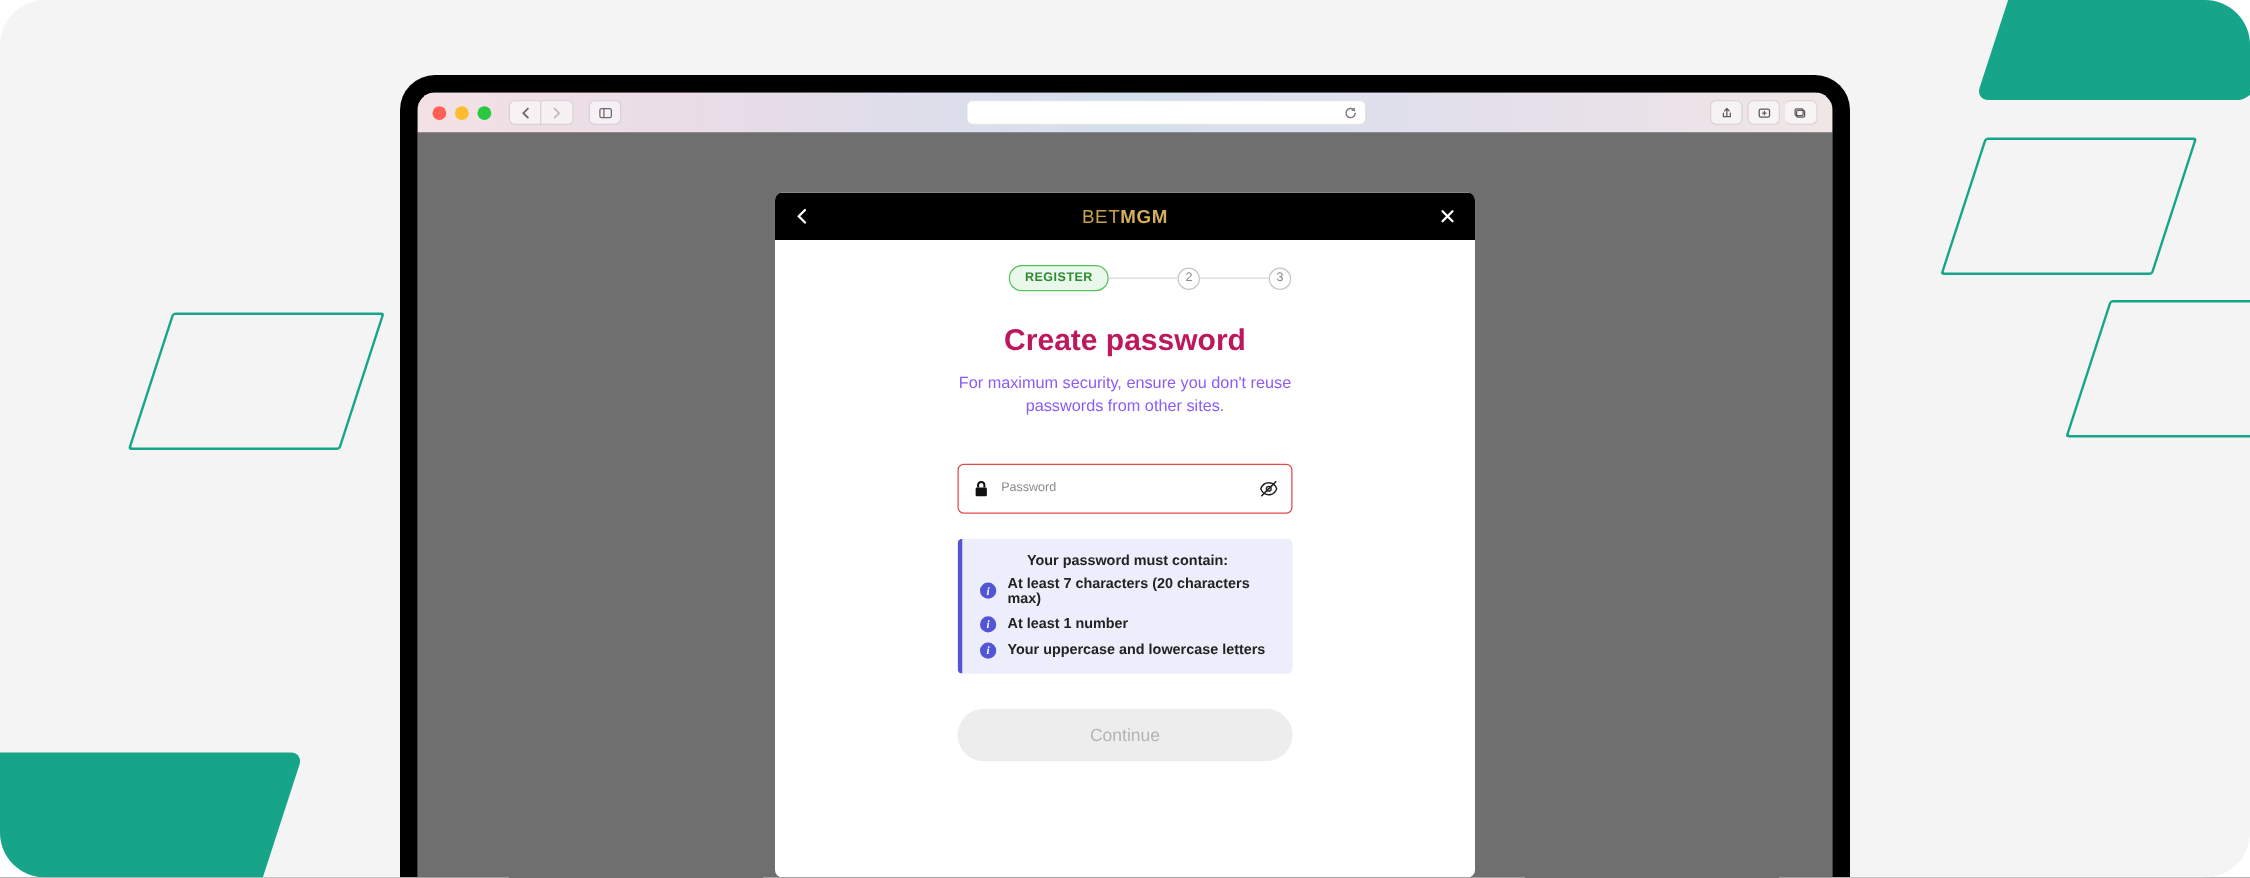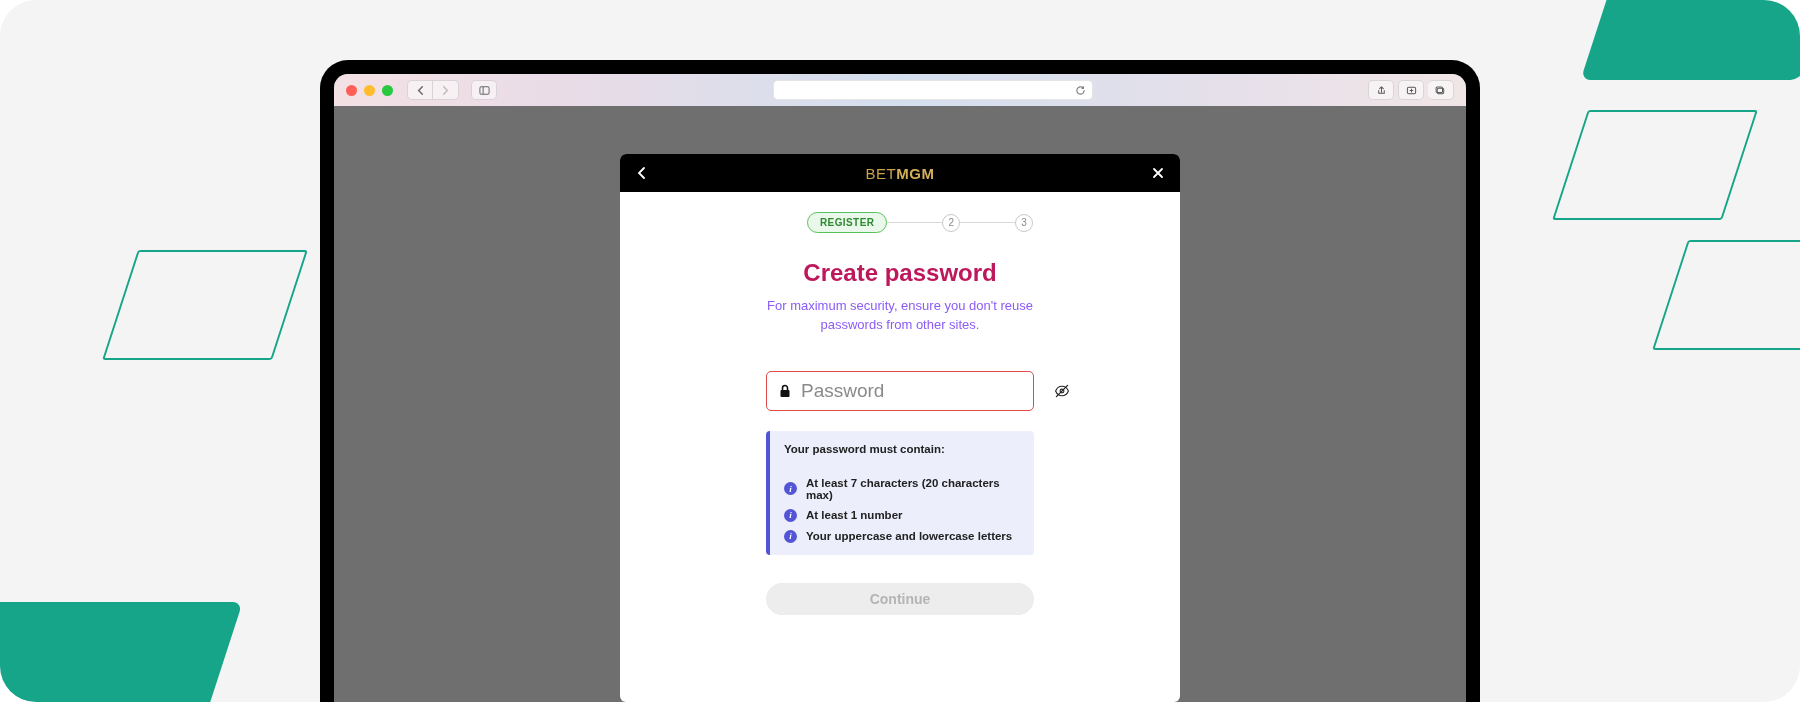--- a/index.html
+++ b/index.html
@@ -200,41 +200,42 @@
       display: flex;
       align-items: center;
       padding: 0 10px;
       gap: 8px;
       margin-bottom: 20px;
     }
     .input-row input {
       flex: 1;
       border: none;
       outline: none;
-      font-size: 19px;
+      font-size: 10px;
       background: transparent;
       color: #333;
     }
     .input-row input::placeholder { color: #8a8a8a; }
     .lock-icon, .eye-off-icon { width: 16px; height: 16px; flex-shrink: 0; }
 
     
     .req-panel {
       width: 268px;
       background: #eceefb;
       border-left: 4px solid #5155d6;
       border-radius: 4px;
       padding: 12px 14px;
       margin-bottom: 28px;
     }
     .req-title {
       font-size: 11.5px;
       font-weight: 700;
       color: #222;
-      margin-bottom: 22px;
+      margin-bottom: 6px;
+      text-align: center;
     }
     .req-item {
       display: flex;
       align-items: center;
       gap: 9px;
       font-size: 11.5px;
       color: #222;
       font-weight: 600;
       margin-bottom: 8px;
     }
@@ -248,27 +249,27 @@
       font-weight: 700;
       display: flex; align-items: center; justify-content: center;
       flex-shrink: 0;
       font-style: italic;
       font-family: Georgia, serif;
     }
 
     
     .continue-btn {
       width: 268px;
-      height: 32px;
+      height: 42px;
       border: none;
       border-radius: 999px;
       background: #ededed;
       color: #b4b4b4;
       font-size: 14px;
-      font-weight: 700;
+      font-weight: 400;
       cursor: not-allowed;
     }
   </style>
 </head>
 <body>
 
 <div class="outer-card">
   <div class="teal-shape teal-top-right"></div>
   <div class="teal-shape teal-bottom-left"></div>
   <div class="teal-outline t-out-1"></div>

